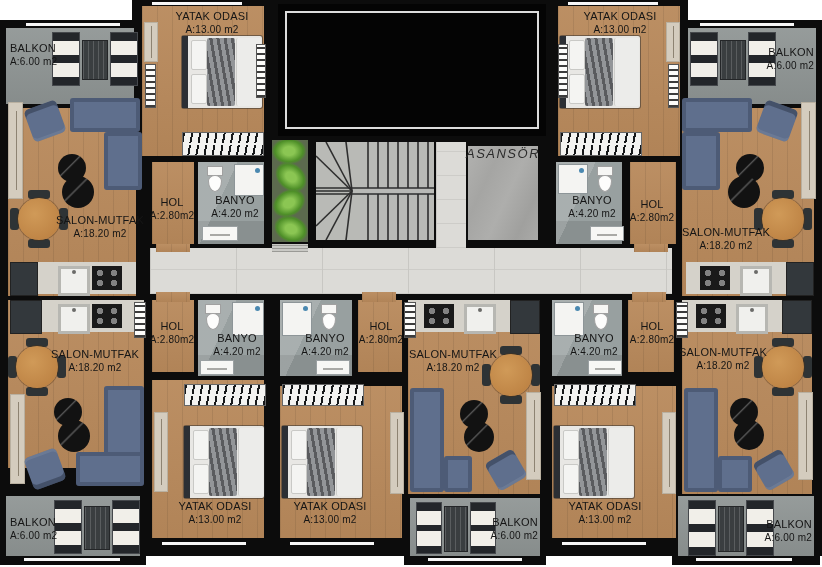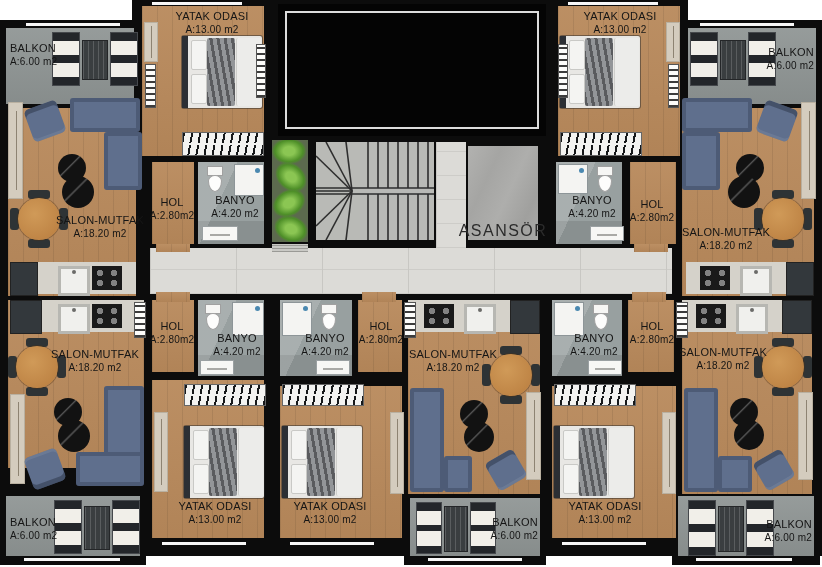--- a/index.html
+++ b/index.html
@@ -6,21 +6,21 @@
   #plan{position:relative;width:822px;height:567px;background:#fff;overflow:hidden;}
   .abs{position:absolute;}
   .wall{position:absolute;background:var(--wall,#0c0c0c);}
   .r{position:absolute;}
   .wood{background-color:var(--wood,#b8895b);background-image:repeating-linear-gradient(90deg,rgba(0,0,0,.08) 0 1px,transparent 1px 15px),linear-gradient(rgba(255,255,255,.05),rgba(0,0,0,.04));}
   .balc{background:var(--balcony,#8e9493);background-image:linear-gradient(rgba(255,255,255,.07),rgba(0,0,0,.05));}
   .bath{background:var(--bathroom,#98a0a0);background-image:linear-gradient(115deg,rgba(255,255,255,.16) 0 38%,transparent 38%),linear-gradient(0deg,rgba(0,0,0,.10) 0 28%,transparent 28%);}
   .tile{background-color:var(--corridor,#dcdbd7);background-image:repeating-linear-gradient(90deg,#c8c7c3 0 1px,transparent 1px 86px),repeating-linear-gradient(0deg,#cdccc8 0 1px,transparent 1px 24px);}
   .void{background:#040404;}
   .void-inner{position:absolute;inset:7px;border:2px solid #dcdcdc;}
-  .elev{background:linear-gradient(115deg,#b2b2b0 0%,#a5a5a3 30%,#aeaeac 55%,#a0a09e 80%,#aaaaa8 100%);display:flex;align-items:flex-end;justify-content:center;color:#2b2b2b;font-size:16px;letter-spacing:1.5px;}
+  .elev{background:linear-gradient(115deg,#b2b2b0 0%,#a5a5a3 30%,#aeaeac 55%,#a0a09e 80%,#aaaaa8 100%);display:flex;align-items:flex-start;justify-content:center;color:#2b2b2b;font-size:13px;letter-spacing:1.5px;font-style:italic;}
   .window{position:absolute;background:var(--window,#f7f7f7);z-index:4;}
   .lbl{position:absolute;color:var(--label,#151515);text-align:center;z-index:30;font-size:11px;line-height:13px;letter-spacing:.2px;white-space:nowrap;}
   .lbl .n,.lbl .a{display:block;}
   .lbl .a{font-size:10px;}
   .lbl.l{text-align:left;} .lbl.rt{text-align:right;}
   .sofa{position:absolute;background:var(--sofa,#5f6f8d);box-shadow:inset 0 0 0 4px rgba(25,32,52,.25);border-radius:3px;z-index:6;}
   .arm{position:absolute;background:var(--sofa,#5f6f8d);border-radius:5px;box-shadow:inset 0 5px 0 rgba(20,25,40,.35),inset 0 -3px 0 rgba(255,255,255,.08);z-index:6;}
   .ct{position:absolute;background:var(--coffee,#121212);border-radius:50%;background-image:linear-gradient(135deg,transparent 40%,rgba(255,255,255,.28) 43%,transparent 47%);z-index:7;}
   .dgroup{position:absolute;width:58px;height:58px;z-index:6;}
   .dtable{position:absolute;left:8px;top:8px;width:42px;height:42px;border-radius:50%;background:radial-gradient(circle at 40% 38%,#d09a58,var(--dining,#b87c3e));box-shadow:0 0 0 1px rgba(80,50,20,.4);}

